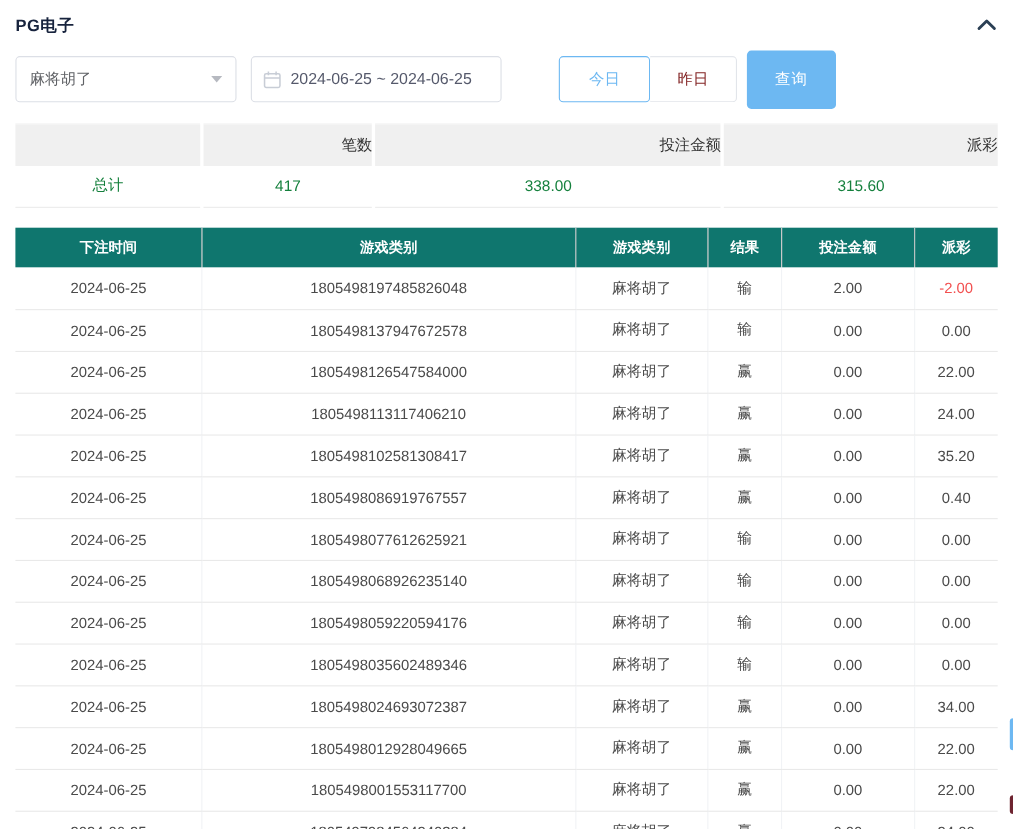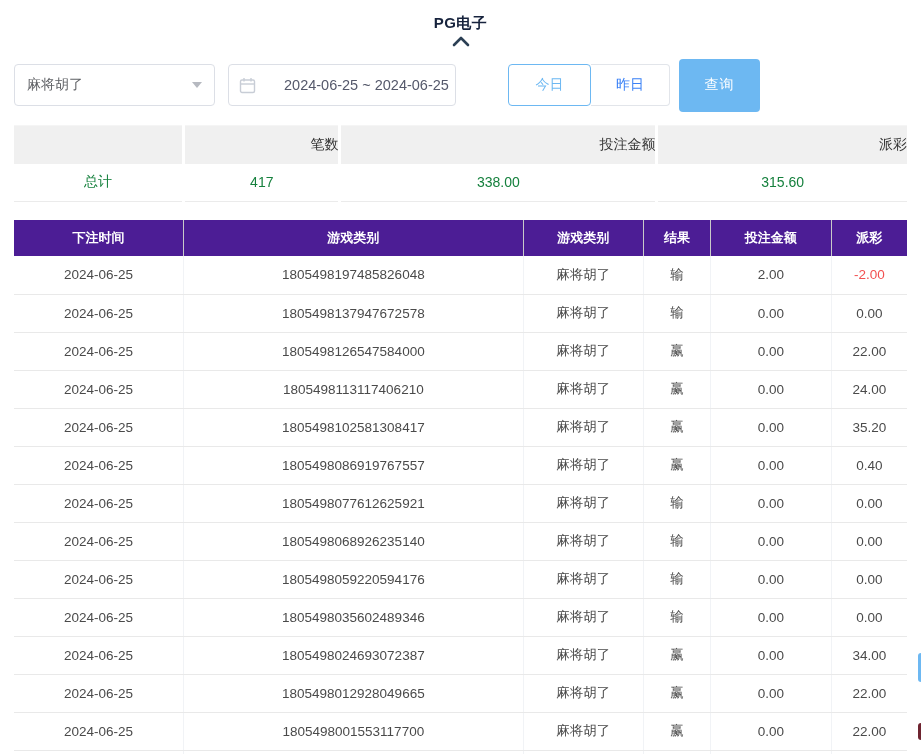--- a/index.html
+++ b/index.html
@@ -7,43 +7,43 @@
     width: 921px; height: 754px;
     overflow: hidden;
     background: #ffffff;
     font-family: "Liberation Sans", "DejaVu Sans", sans-serif;
     color: #4a4a4a;
     position: relative;
   }
   .panel { padding: 14px 14px 0 14px; position: relative; }
 
   
-  .panel-head { display: flex; justify-content: space-between; align-items: center; height: 22px; margin-bottom: 28px; flex-direction: column; }
+  .panel-head { display: flex; justify-content: space-between; align-items: flex-start; height: 22px; margin-bottom: 15px; }
   .panel-title { font-size: 15px; font-weight: bold; color: #17233d; letter-spacing: .5px; }
   .collapse-btn { width: 20px; height: 20px; display: flex; align-items: center; justify-content: center; cursor: pointer; }
 
   
   .controls { display: flex; align-items: center; height: 42px; margin-bottom: 19px; }
   .select-box {
     width: 201px; height: 42px; border: 1px solid #dcdfe6; border-radius: 4px;
     display: flex; align-items: center; justify-content: space-between;
     padding: 0 12px; font-size: 14px; color: #606266; cursor: pointer; background: #fff;
     margin-right: 13px;
   }
   .caret-down { width: 0; height: 0; border-left: 5px solid transparent; border-right: 5px solid transparent; border-top: 6px solid #b6b9c0; }
   .date-box {
     width: 228px; height: 42px; border: 1px solid #dcdfe6; border-radius: 4px;
     display: flex; align-items: center; padding: 0 10px; font-size: 14.5px; color: #55596b;
-    background: #fff; cursor: pointer; margin-right: 8px; white-space: nowrap; gap: 20px;
+    background: #fff; cursor: pointer; margin-right: 8px; white-space: nowrap;
   }
   .date-box .cal { margin-right: 8px; flex: 0 0 auto; display: flex; }
   .btn-group { display: flex; height: 42px; margin-right: 9px; }
   .qbtn {
     width: 79px; height: 42px; background: #fff; border: 1px solid #e2e5ea; border-left-width: 0;
-    font-size: 14px; color: #3b82f6; cursor: pointer;
+    font-size: 14px; color: #7f1d1d; cursor: pointer;
     display: flex; align-items: center; justify-content: center;
   }
   .qbtn:first-child { border-left-width: 1px; border-radius: 4px 0 0 4px; width: 83px; margin-left: 44px; }
   .qbtn:last-child { border-radius: 0 4px 4px 0; }
   .qbtn.active { border: 1px solid #6db8f2; color: #6db8f2; border-radius: 4px; }
   .query-btn {
     width: 81px; height: 53px; border: none; border-radius: 4px;
     background: #6db8f2; color: #ffffff; font-size: 14px; cursor: pointer;
     display: flex; align-items: center; justify-content: center; letter-spacing: 1px;
   }
@@ -57,21 +57,21 @@
   }
   .summary th:last-child { border-right: none; }
   .summary td {
     background: #ffffff; height: 38px; font-size: 14px; color: #15803d; text-align: center;
     border-bottom: 1px solid #ebebeb; border-right: 3px solid #ffffff;
   }
   .summary td:last-child { border-right: none; }
 
   
   .bet-table th {
-    background: #4c1d95; color: #ffffff; height: 36px; font-size: 13px; font-weight: bold;
+    background: #0f766e; color: #ffffff; height: 36px; font-size: 13px; font-weight: bold;
     text-align: center; border-right: 1px solid #c9c9c9;
   }
   .bet-table th:last-child { border-right: none; }
   .bet-table td {
     height: 38px; font-size: 13.5px; color: #4a4a4a; text-align: center;
     border-bottom: 1px solid #e9e9e9; border-right: 1px solid #f1f3f6;
     overflow: hidden; white-space: nowrap;
   }
   .bet-table td:last-child { border-right: none; }
   .bet-table td.neg { color: #f25050; }

